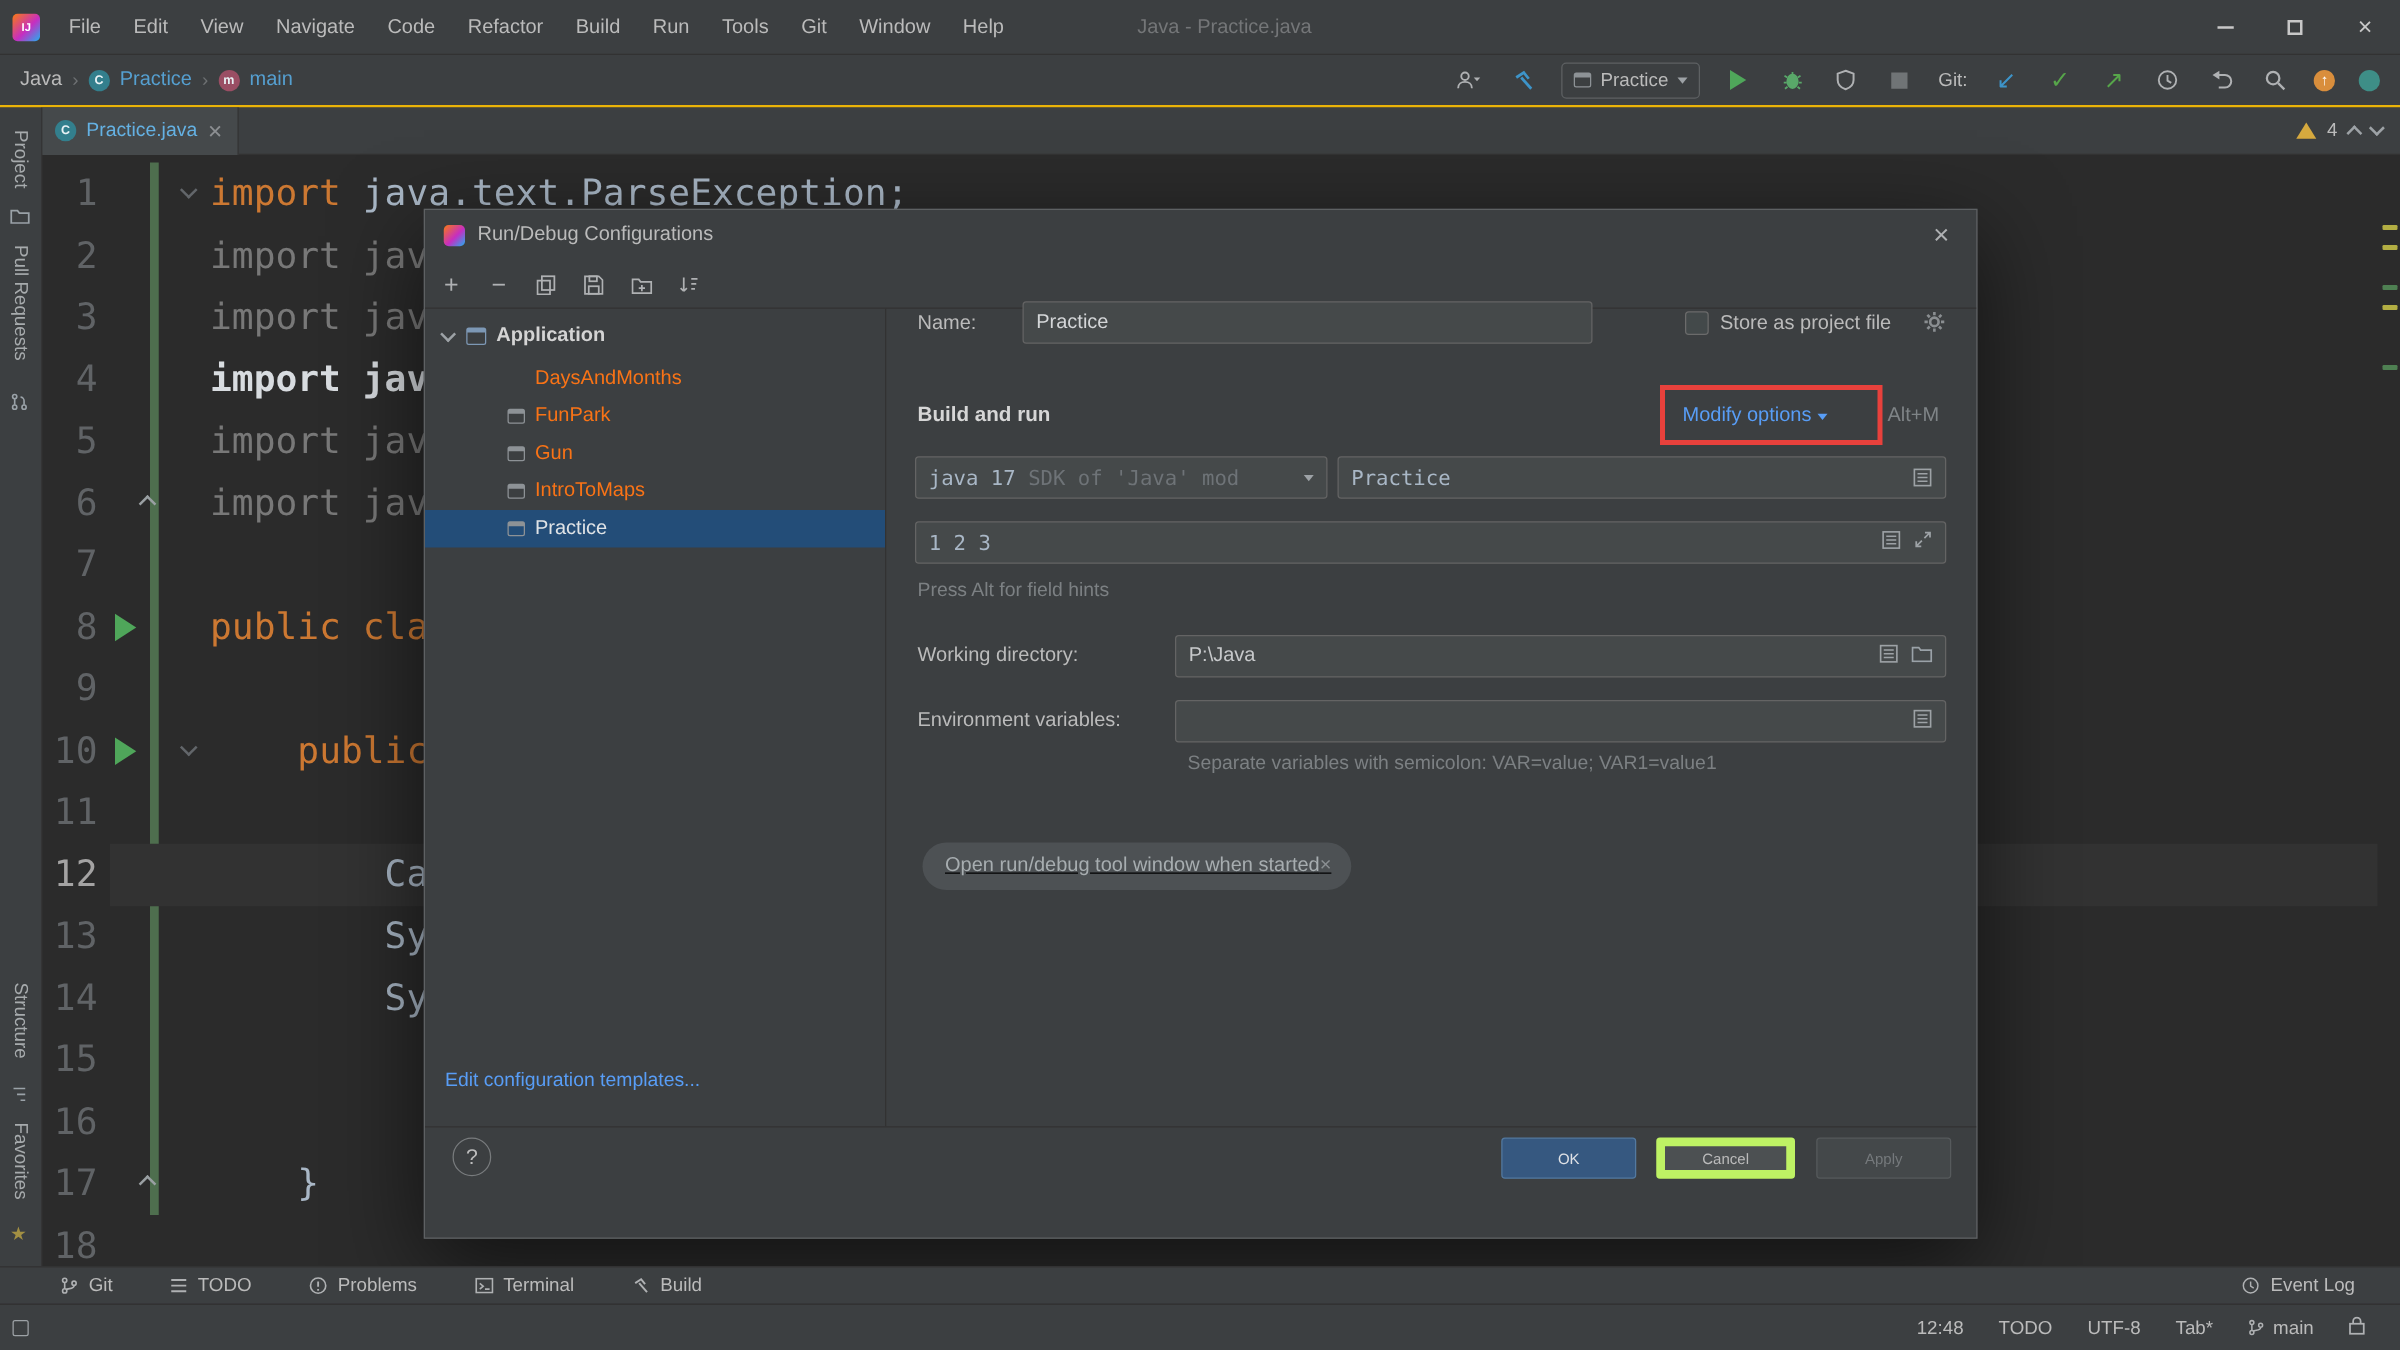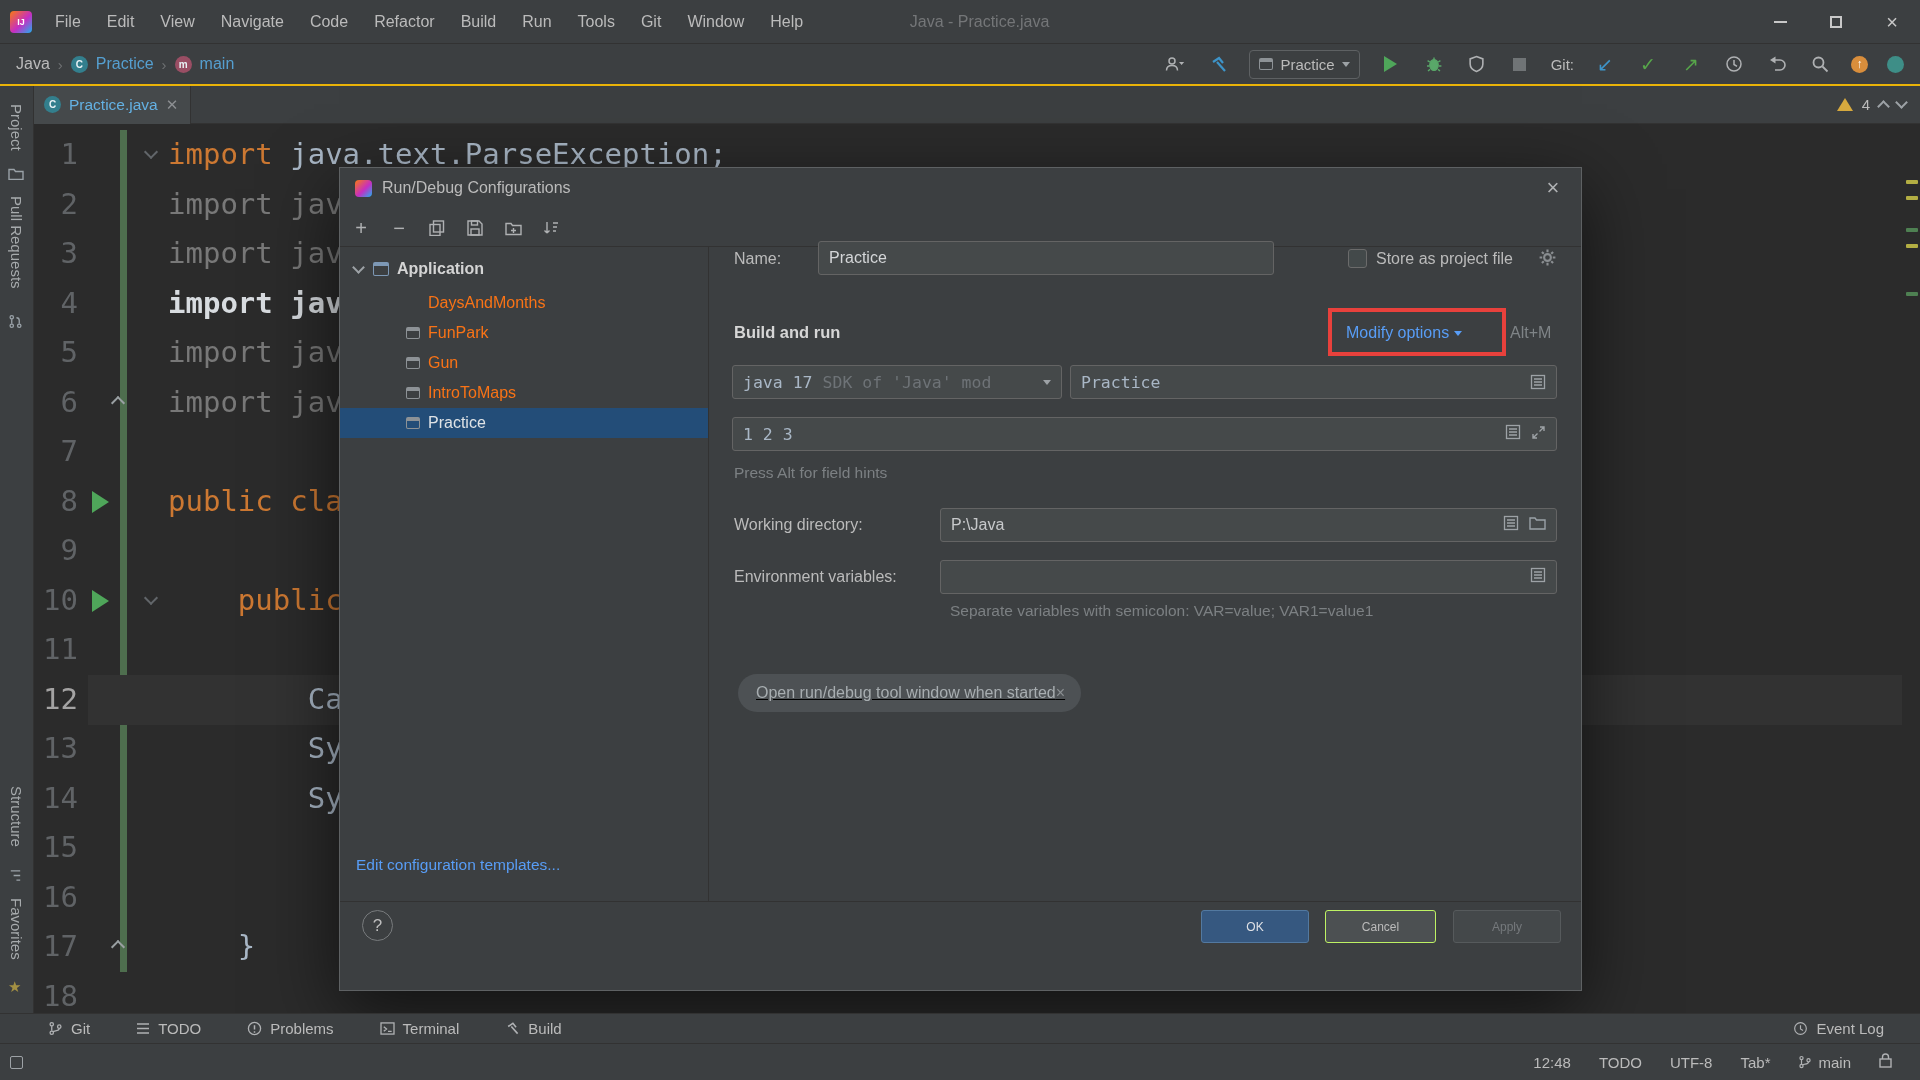--- a/index.html
+++ b/index.html
@@ -142,21 +142,21 @@
   .chip { position:absolute; left:398px; top:506px; height:38px; border-radius:19px; background:#4d5154;
           display:flex; align-items:center; padding:0 16px 0 18px;text-decoration:underline; }
   .chip-label { color:#a7adb0; font-size:16px; }
   .chip-close { color:#8a8f92; font-size:16px; }
   .help-circle { position:absolute; left:22px; top:742px; width:31px; height:31px; border-radius:50%;
                  border:1.6px solid #787b7d; color:#bebebe; font-size:17px; display:flex;
                  align-items:center; justify-content:center; }
   .btn { position:absolute; top:742px; height:33px; border-radius:3px; font-size:12px;
          display:flex; align-items:center; justify-content:center; }
   .btn-ok { left:861px; width:108px; background:#365880; border:1px solid #5379a0; color:#dfe1e5; }
-  .btn-cancel { left:985px; width:111px; background:#4c5052; border:1px solid #bef264; color:#bbbbbb; }
+  .btn-cancel { left:985px; width:111px; background:#4c5052; border:7px solid #bef264; color:#bbbbbb; }
   .btn-apply { left:1113px; width:108px; background:#44484a; border:1px solid #565a5c; color:#75797c; }
 
   
   .tool-bar { position:absolute; left:0; top:1013px; width:1920px; height:30px; background:#3c3f41;
               border-top:1px solid #323232; display:flex; align-items:center; }
   .tool-items { display:flex; align-items:center; gap:46px; padding-left:48px; }
   .tool-item { display:flex; align-items:center; gap:8px; color:#bbbbbb; font-size:15px; }
   .tool-right { margin-left:auto; display:flex; align-items:center; gap:8px; color:#bbbbbb;
                 font-size:15px; padding-right:36px; }
   .statusbar { position:absolute; left:0; top:1043px; width:1920px; height:37px; background:#3c3f41;

